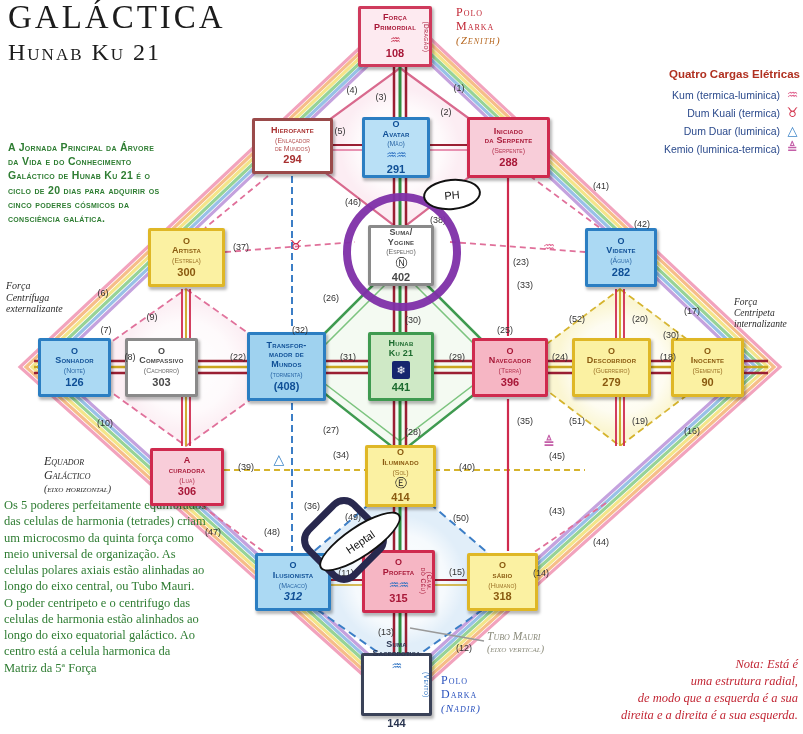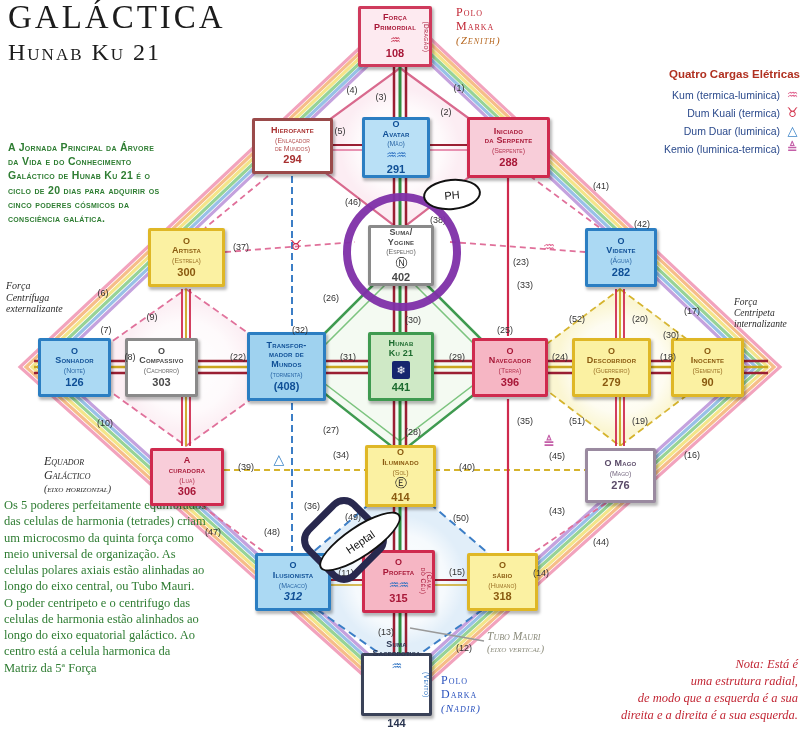--- a/index.html
+++ b/index.html
@@ -287,25 +287,20 @@
 curadora</div>
         <div class="ns" style="color: rgb(168, 24, 56);">(Lua)</div>
         <div class="nn" style="color: rgb(168, 24, 56);">306</div>
       </div>
       <div class="node" style="left: 365px; top: 445px; width: 71px; height: 62px; background: rgb(251, 241, 162); border-color: rgb(223, 183, 38);">
         <div class="nt" style="color: rgb(138, 90, 16);">O
 Iluminado</div>
         <div class="ns" style="color: rgb(138, 90, 16);">(Sol)</div>
         <div class="sy" style="color: rgb(34, 34, 34);">Ⓔ</div>
         <div class="nn" style="color: rgb(138, 90, 16);">414</div>
-      </div>
-      <div class="node" style="left: 585px; top: 448px; width: 71px; height: 55px; background: rgb(255, 255, 255); border-color: rgb(154, 138, 160);">
-        <div class="nt" style="color: rgb(90, 74, 104);">O Mago</div>
-        <div class="ns" style="color: rgb(90, 74, 104);">(Mago)</div>
-        <div class="nn" style="color: rgb(90, 74, 104);">276</div>
       </div>
       <div class="node" style="left: 255px; top: 553px; width: 76px; height: 58px; background: rgb(171, 217, 243); border-color: rgb(43, 126, 194);">
         <div class="nt" style="color: rgb(15, 79, 150);">O
 Ilusionista</div>
         <div class="ns" style="color: rgb(15, 79, 150);">(Macaco)</div>
         <div class="nn" style="color: rgb(15, 79, 150); font-style: italic;">312</div>
       </div>
       <div class="node" style="left: 362px; top: 550px; width: 73px; height: 63px; background: rgb(246, 182, 196); border-color: rgb(207, 42, 78);">
         <div class="nt" style="color: rgb(168, 24, 56);">O
 Profeta</div>
@@ -336,21 +331,21 @@
       <div class="conn" style="left: 103px; top: 293px;">(6)</div>
       <div class="conn" style="left: 106px; top: 330px;">(7)</div>
       <div class="conn" style="left: 130px; top: 357px;">(8)</div>
       <div class="conn" style="left: 152px; top: 317px;">(9)</div>
       <div class="conn" style="left: 105px; top: 423px;">(10)</div>
       <div class="conn" style="left: 346px; top: 573px;">(11)</div>
       <div class="conn" style="left: 464px; top: 648px;">(12)</div>
       <div class="conn" style="left: 382px; top: 632px; padding-left: 8px;">(13)</div>
       <div class="conn" style="left: 541px; top: 573px;">(14)</div>
       <div class="conn" style="left: 457px; top: 572px;">(15)</div>
-      <div class="conn" style="left: 692px; top: 431px; margin-top: 24px;">(16)</div>
+      <div class="conn" style="left: 692px; top: 431px;">(16)</div>
       <div class="conn" style="left: 692px; top: 311px;">(17)</div>
       <div class="conn" style="left: 668px; top: 357px;">(18)</div>
       <div class="conn" style="left: 640px; top: 421px;">(19)</div>
       <div class="conn" style="left: 640px; top: 319px;">(20)</div>
       <div class="conn" style="left: 671px; top: 335px;">(30)</div>
       <div class="conn" style="left: 238px; top: 357px;">(22)</div>
       <div class="conn" style="left: 521px; top: 262px;">(23)</div>
       <div class="conn" style="left: 560px; top: 357px;">(24)</div>
       <div class="conn" style="left: 505px; top: 330px;">(25)</div>
       <div class="conn" style="left: 331px; top: 298px;">(26)</div>

